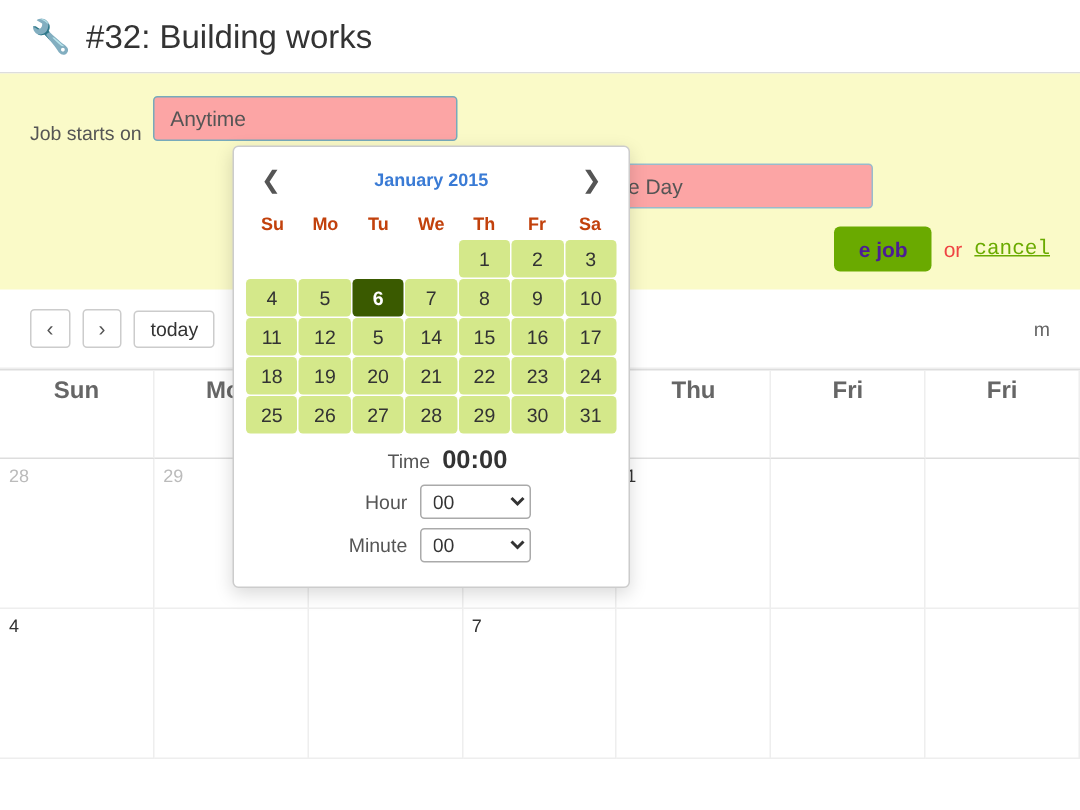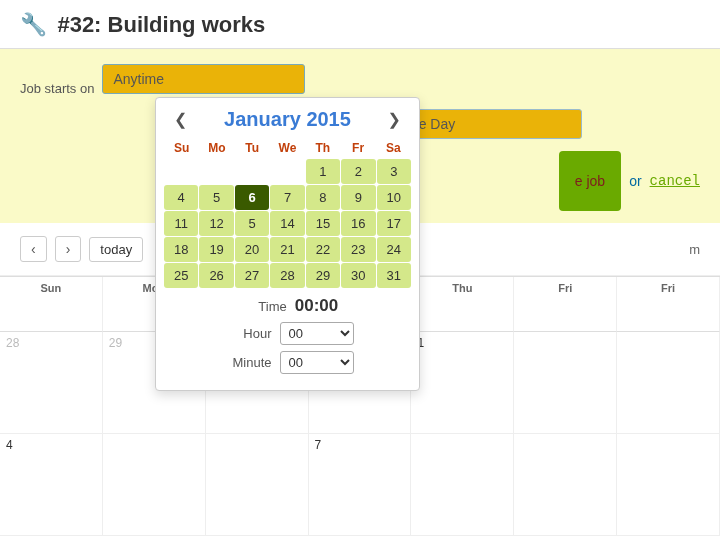--- a/index.html
+++ b/index.html
@@ -4,64 +4,64 @@
   <style>
     * { box-sizing: border-box; margin: 0; padding: 0; }
     body { font-family: Arial, sans-serif; font-size: 14px; background: #fff; color: #333; width: 720px; height: 540px; overflow: hidden; }
 
     
     .page-header {
       display: flex; align-items: center; padding: 12px 20px 10px;
       border-bottom: 1px solid #ddd;
     }
     .wrench-icon { margin-right: 10px; font-size: 22px; color: #aaa; }
-    .page-title { font-size: 22px; font-weight: bold; color: #333; }
+    .page-title { font-size: 22px; font-weight: normal; color: #333; }
 
     
     .yellow-band {
       background: #fafac8; padding: 12px 20px 12px;
       display: flex; align-items: center; flex-wrap: wrap; gap: 10px;
       position: relative;
     }
     .field-group { display: flex; align-items: center; gap: 8px; }
     .field-label { color: #555; font-size: 13px; margin-top: 20px; }
     .field-input {
       border: 1px solid #9bc; border-radius: 3px; padding: 6px 10px;
-      font-size: 14px; color: #555; background: #eab308; min-width: 160px;
+      font-size: 14px; color: #555; background: #fca5a5; min-width: 160px;
       outline: none;
     }
     .field-input.active { border-color: #7ab; }
 
     .action-area { margin-left: auto; display: flex; align-items: center; gap: 8px; }
     .post-job-btn {
-      background: #6aaa00; color: #7f1d1d; border: none; border-radius: 4px;
-      padding: 22px 16px; font-size: 14px; cursor: pointer; font-weight: normal;
-    }
-    .or-text { color: #0369a1; }
+      background: #6aaa00; color: #4c1d95; border: none; border-radius: 4px;
+      padding: 7px 16px; font-size: 14px; cursor: pointer; font-weight: bold;
+    }
+    .or-text { color: #ef4444; }
     .cancel-link { color: #6aaa00; text-decoration: underline; cursor: pointer; font-family: Liberation Mono, monospace; }
 
     
     .calendar-popup {
       position: absolute; top: 48px; left: 155px; z-index: 100;
       background: #fff; border: 1px solid #ccc; border-radius: 4px;
       box-shadow: 0 4px 12px rgba(0,0,0,0.15); width: 265px;
       padding-bottom: 10px;
     }
 
     
     .cal-header {
       display: flex; align-items: center; justify-content: space-between;
       padding: 10px 12px 6px;
     }
     .cal-nav-btn {
       background: none; border: none; cursor: pointer;
       font-size: 16px; color: #555; padding: 2px 6px;
       border-radius: 3px;
     }
-    .cal-month-year { font-size: 20px; font-weight: bold; color: #3a7bd5; }
+    .cal-month-year { font-size: 12px; font-weight: bold; color: #3a7bd5; }
 
     
     .cal-day-headers {
       display: grid; grid-template-columns: repeat(7, 1fr);
       padding: 0 8px;
     }
     .cal-day-hdr {
       text-align: center; font-size: 12px; color: #c2410c; font-weight: bold;
       padding: 4px 0;
     }
@@ -114,21 +114,21 @@
     }
     .cal-big-title { font-size: 28px; font-weight: bold; color: #555; margin-left: 10px; }
 
     
     .big-cal {
       display: grid; grid-template-columns: repeat(7, 1fr);
       border-top: 1px solid #ddd;
       height: 260px;
     }
     .big-cal-header-cell {
-      text-align: center; font-size: 11px; color: #666; padding: 5px 0;
+      text-align: center; font-size: 16px; color: #666; padding: 5px 0;
       border-right: 1px solid #eee; border-bottom: 1px solid #ddd;
       font-weight: bold;
     }
     .big-cal-cell {
       border-right: 1px solid #eee; border-bottom: 1px solid #eee;
       padding: 4px 6px; font-size: 12px; color: #bbb; vertical-align: top;
       min-height: 70px;
     }
     .big-cal-cell.active-month { color: #333; }
   </style>

